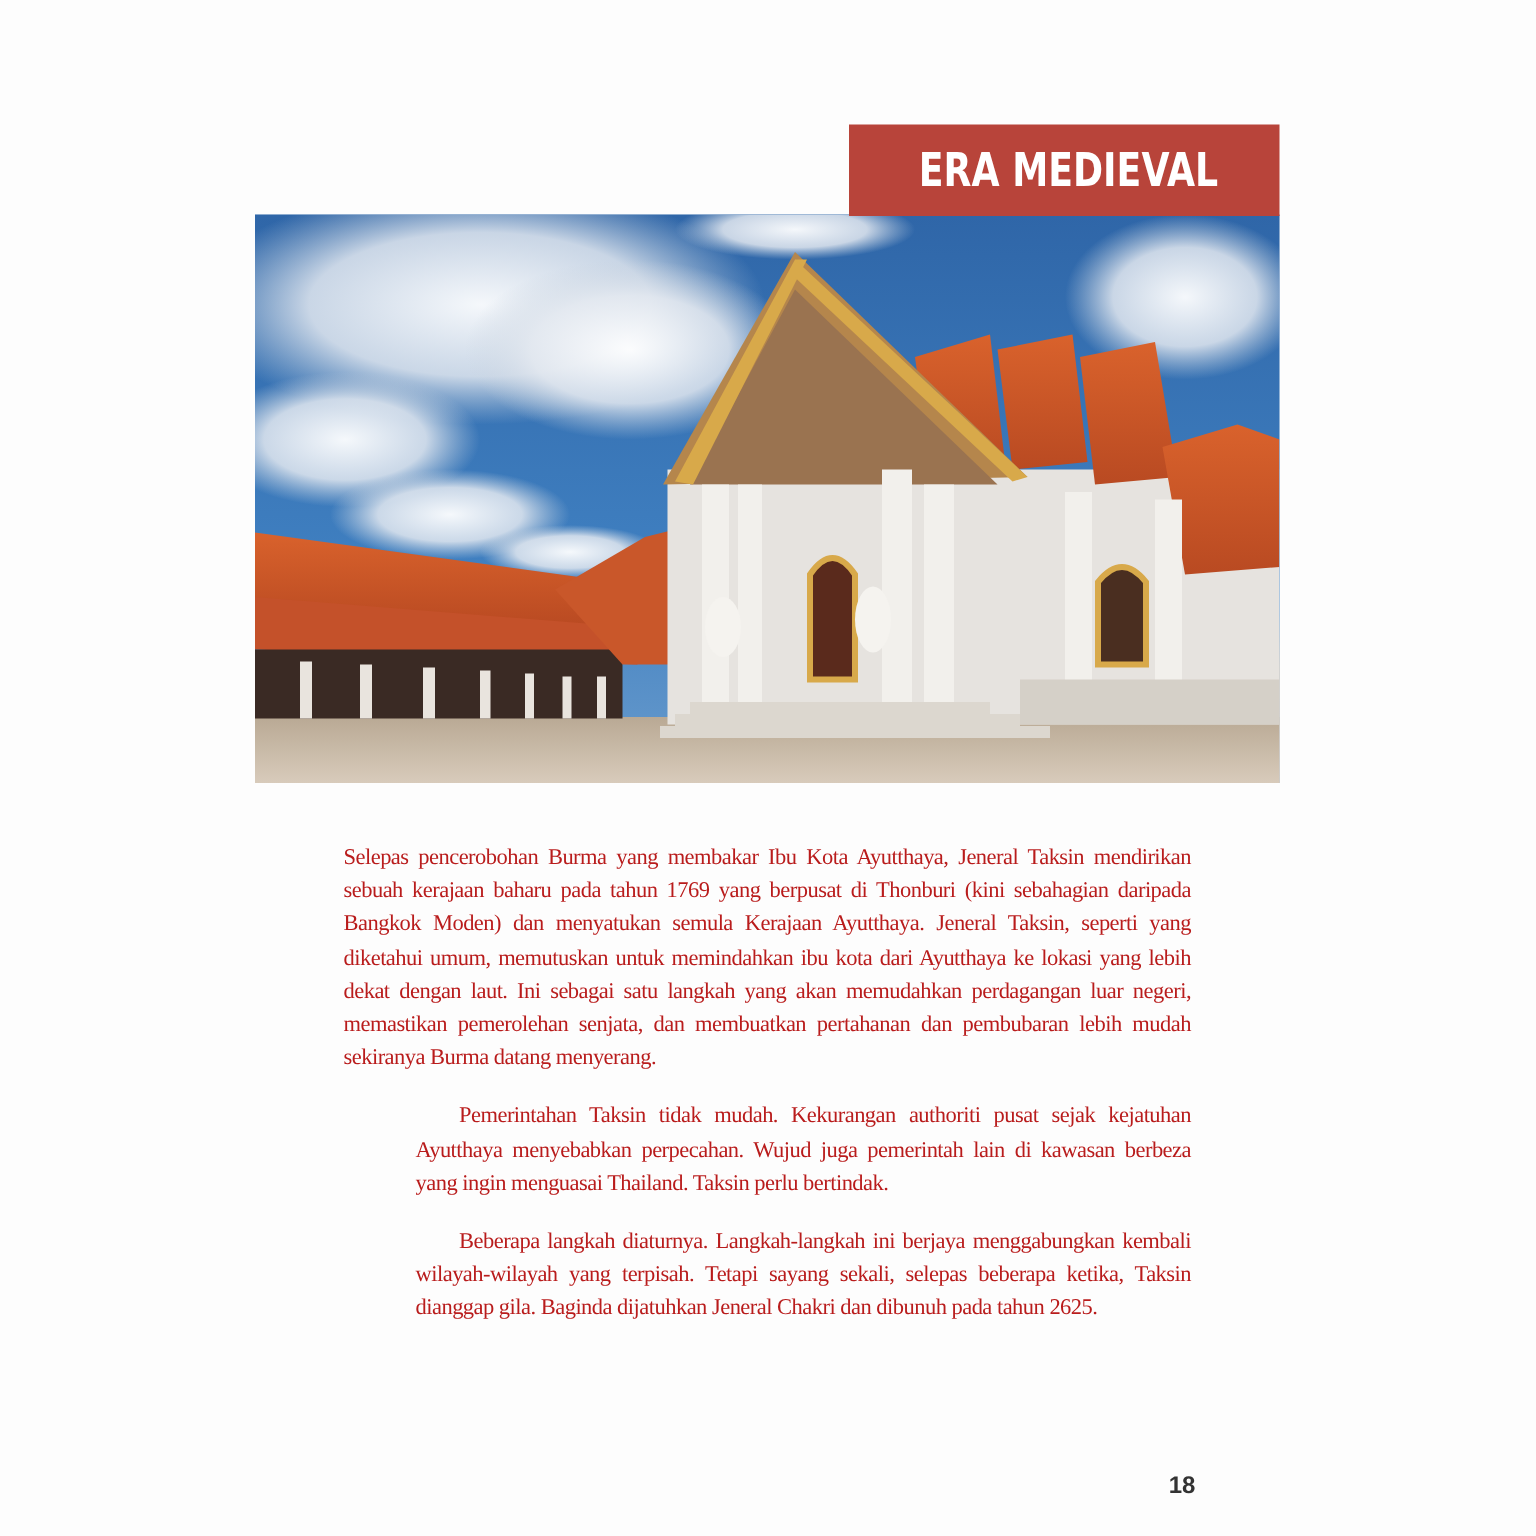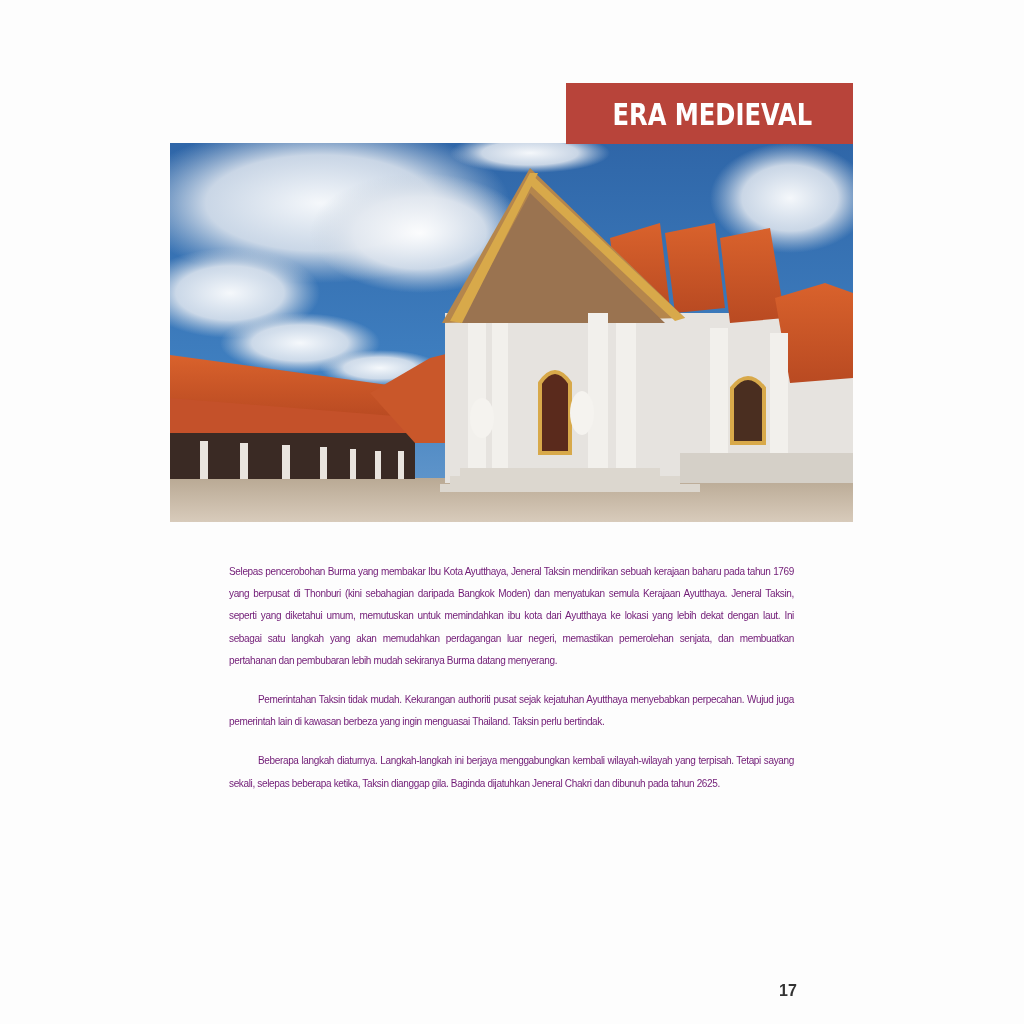--- a/index.html
+++ b/index.html
@@ -54,32 +54,32 @@
       transform-origin: center;
       white-space: nowrap;
       padding-left: 6px;
     }
     
     .body-text {
       position: absolute;
       left: 229px;
       top: 561px;
       width: 565px;
-      color: #701a75;
-      font-family: Liberation Sans, sans-serif;
-      font-size: 10px;
+      color: #b91c1c;
+      font-family: Liberation Serif, serif;
+      font-size: 15px;
       line-height: 22.2px;
     }
     .body-text p {
       margin: 0 0 17px 0;
       text-align: justify;
       letter-spacing: -0.35px;
       word-spacing: 0px;
     }
-    .body-text p.indent { text-indent: 29px; }
+    .body-text p.indent { text-indent: 29px; margin-left: 48px; }
     .page-number {
       position: absolute;
       left: 770px;
       top: 982px;
       width: 36px;
       text-align: center;
       color: #333333;
       font-family: "Liberation Sans", sans-serif;
       font-weight: bold;
       font-size: 16px;
@@ -182,15 +182,15 @@
       <rect x="510" y="310" width="173" height="30" fill="#d5d0c8"></rect>
     </svg>
   </div>
 
   <div class="body-text">
     <p>Selepas pencerobohan Burma yang membakar Ibu Kota Ayutthaya, Jeneral Taksin mendirikan sebuah kerajaan baharu pada tahun 1769 yang berpusat di Thonburi (kini sebahagian daripada Bangkok Moden) dan menyatukan semula Kerajaan Ayutthaya. Jeneral Taksin, seperti yang diketahui umum, memutuskan untuk memindahkan ibu kota dari Ayutthaya ke lokasi yang lebih dekat dengan laut. Ini sebagai satu langkah yang akan memudahkan perdagangan luar negeri, memastikan pemerolehan senjata, dan membuatkan pertahanan dan pembubaran lebih mudah sekiranya Burma datang menyerang.</p>
     <p class="indent">Pemerintahan Taksin tidak mudah. Kekurangan authoriti pusat sejak kejatuhan Ayutthaya menyebabkan perpecahan. Wujud juga pemerintah lain di kawasan berbeza yang ingin menguasai Thailand. Taksin perlu bertindak.</p>
     <p class="indent">Beberapa langkah diaturnya. Langkah-langkah ini berjaya menggabungkan kembali wilayah-wilayah yang terpisah. Tetapi sayang sekali, selepas beberapa ketika, Taksin dianggap gila. Baginda dijatuhkan Jeneral Chakri dan dibunuh pada tahun 2625.</p>
   </div>
 
-  <div class="page-number">17</div>
+  <div class="page-number">18</div>
 
 </div>
 
 </body></html>

